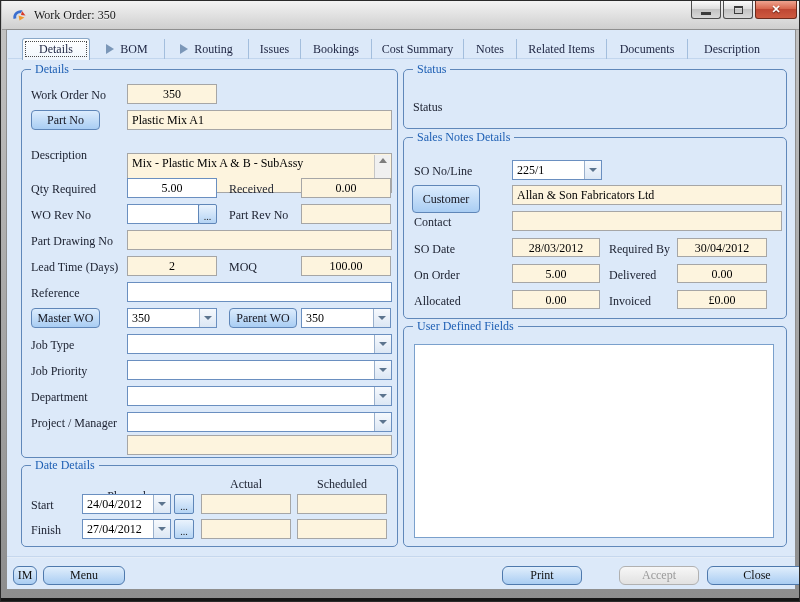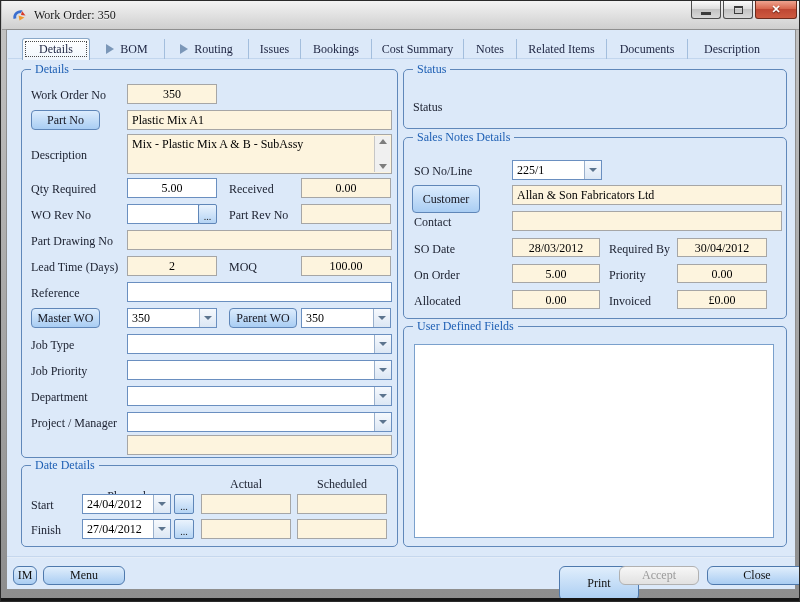--- a/index.html
+++ b/index.html
@@ -49,21 +49,21 @@
     border:1px solid #5f86b8;border-radius:4px;display:flex;align-items:center;justify-content:center;color:#14141e;}
   .combo{position:absolute;box-sizing:border-box;background:#fff;border:1px solid #6a8fc0;display:flex;}
   .combo .val{flex:1;padding:2px 4px;overflow:hidden;white-space:nowrap;color:#000;}
   .combo .dd{width:16px;border-left:1px solid #9ab0cc;background:linear-gradient(#f6f9fd,#dce7f4);
     display:flex;align-items:center;justify-content:center;}
   .combo .dd i{width:0;height:0;border-left:4px solid transparent;border-right:4px solid transparent;border-top:4px solid #5c748e;}
   .browse{position:absolute;box-sizing:border-box;background:linear-gradient(#eaf3fd,#b5d4f4);
     border:1px solid #5f86b8;border-radius:2px;color:#222;display:flex;align-items:flex-end;justify-content:center;
     padding-bottom:3px;font-size:10px;line-height:6px;}
   .textarea{position:absolute;box-sizing:border-box;background:#fdf4de;border:1px solid #a6a6a6;
-    padding:2px 22px 2px 4px;color:#000;overflow:hidden;}
+    padding:2px 22px 2px 4px;color:#000;overflow:hidden;margin-top:19px;}
   .vscroll{position:absolute;top:1px;right:1px;bottom:1px;width:16px;background:#f0f0f0;border-left:1px solid #c6c6c6;
     display:flex;flex-direction:column;justify-content:space-between;align-items:center;padding:3px 0;box-sizing:border-box;}
   .tri-up{width:0;height:0;border-left:4px solid transparent;border-right:4px solid transparent;border-bottom:5px solid #7d7d7d;}
   .tri-dn{width:0;height:0;border-left:4px solid transparent;border-right:4px solid transparent;border-top:5px solid #7d7d7d;}
   .panel{position:absolute;box-sizing:border-box;background:#ffffff;border:1px solid #7aa0cc;}
   .footline{position:absolute;left:6px;top:555px;width:788px;height:2px;background:linear-gradient(#b7cde8,#f3f8fd);}
   .btn{position:absolute;box-sizing:border-box;background:linear-gradient(#e0eefc,#aacdf2);
     border:1px solid #4e79ad;border-radius:6px;display:flex;align-items:center;justify-content:center;color:#111;}
   .btn.disabled{background:linear-gradient(#f7f7f7,#e1e1e1);border-color:#b1b1b1;color:#9a9a9a;}
 </style>
@@ -272,31 +272,31 @@
   <span class="lbl" style="left:413px;top:214px">Contact</span>
   <div class="fld" style="left:511px;top:210px;width:270px;height:20px"></div>
 
   <span class="lbl" style="left:413px;top:241px">SO Date</span>
   <div class="fld center" style="left:511px;top:237px;width:88px;height:19px">28/03/2012</div>
   <span class="lbl" style="left:608px;top:241px">Required By</span>
   <div class="fld center" style="left:676px;top:237px;width:90px;height:19px">30/04/2012</div>
 
   <span class="lbl" style="left:413px;top:267px">On Order</span>
   <div class="fld center" style="left:511px;top:263px;width:88px;height:19px">5.00</div>
-  <span class="lbl" style="left:608px;top:267px">Priority</span>
+  <span class="lbl" style="left:608px;top:267px">Delivered</span>
   <div class="fld center" style="left:676px;top:263px;width:90px;height:19px">0.00</div>
 
   <span class="lbl" style="left:413px;top:293px">Allocated</span>
   <div class="fld center" style="left:511px;top:289px;width:88px;height:19px">0.00</div>
   <span class="lbl" style="left:608px;top:293px">Invoiced</span>
   <div class="fld center" style="left:676px;top:289px;width:90px;height:19px">£0.00</div>
 
   <div class="panel" style="left:413px;top:343px;width:360px;height:194px"></div>
 
   <div class="footline"></div>
   <div class="btn" style="left:12px;top:565px;width:24px;height:19px">IM</div>
   <div class="btn" style="left:42px;top:565px;width:82px;height:19px">Menu</div>
-  <div class="btn" style="left:558px;top:565px;width:80px;height:35px">Print</div>
+  <div class="btn" style="left:501px;top:565px;width:80px;height:19px">Print</div>
   <div class="btn disabled" style="left:618px;top:565px;width:80px;height:19px">Accept</div>
   <div class="btn" style="left:706px;top:565px;width:100px;height:19px">Close</div>
 
   <div class="frame-shadow"></div>
 </div>
 
 </body></html>

